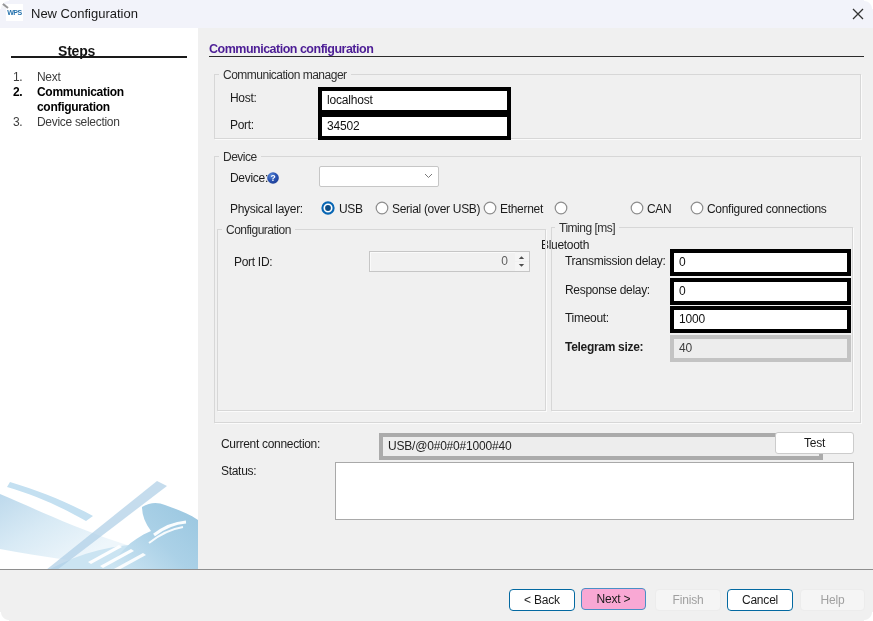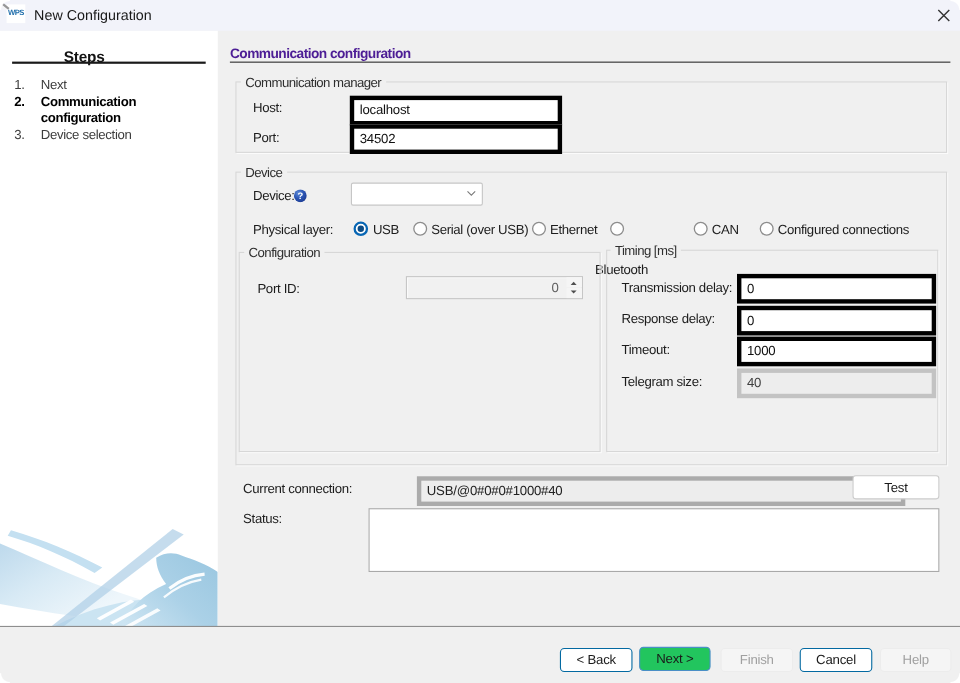--- a/index.html
+++ b/index.html
@@ -141,33 +141,33 @@
 </div>
 
 <div class="grp" style="left:551px;top:227px;width:300px;height:182px;"></div>
 <div class="grplbl" style="left:555px;top:221px;">Timing [ms]</div>
 <div class="abs lbl" style="left:565px;top:254px;">Transmission delay:</div>
 <div class="inp" style="left:670px;top:249px;width:168px;height:19px;">0</div>
 <div class="abs lbl" style="left:565px;top:283px;">Response delay:</div>
 <div class="inp" style="left:670px;top:278px;width:168px;height:19px;">0</div>
 <div class="abs lbl" style="left:565px;top:311px;">Timeout:</div>
 <div class="inp" style="left:670px;top:306px;width:168px;height:19px;">1000</div>
-<div class="abs lbl" style="left:565px;top:340px;">Telegram size:</div>
+<div class="abs lbl" style="left:565px;top:340px;font-weight:bold;">Telegram size:</div>
 <div class="inp dis" style="left:670px;top:335px;width:168px;height:19px;color:#3f3f3f;">40</div>
 
 <div class="abs lbl" style="left:221px;top:437px;">Current connection:</div>
 <div class="inp dis" style="left:335px;top:433px;width:431px;height:19px;color:#222;border-color:#ababab;margin-left:44px;">USB/@0#0#0#1000#40</div>
 <div class="btn" style="left:775px;top:432px;width:77px;height:20px;line-height:20px;border-color:#cccccc;border-radius:3px;">Test</div>
 <div class="abs lbl" style="left:221px;top:464px;">Status:</div>
 <div class="abs" style="left:335px;top:462px;width:517px;height:56px;background:#fff;border:1px solid #a9a9a9;"></div>
 
 <div class="abs" style="left:0;top:569px;width:873px;height:1.3px;background:#8e8e8e;"></div>
 <div class="abs" style="left:0;top:571px;width:873px;height:50px;background:#f0f0f0;"></div>
 <div class="btn" style="left:509px;top:589px;width:64px;height:20px;line-height:20px;">&lt; Back</div>
-<div class="btn" style="left:581px;top:588px;width:63px;height:20px;line-height:20px;background:#22c55e;border:1.5px solid #4a8fc6;">Next &gt;</div>
+<div class="btn" style="left:581px;top:588px;width:63px;height:20px;line-height:20px;background:#f9a8d4;border:1.5px solid #4a8fc6;">Next &gt;</div>
 <div class="btn dis" style="left:655px;top:589px;width:64px;height:20px;line-height:20px;">Finish</div>
 <div class="btn" style="left:727px;top:589px;width:64px;height:20px;line-height:20px;">Cancel</div>
 <div class="btn dis" style="left:800px;top:589px;width:63px;height:20px;line-height:20px;">Help</div>
 
 <div class="abs" style="left:0;top:0;width:9px;height:9px;background:radial-gradient(circle at 9px 9px, rgba(0,0,0,0) 7.5px, #ffffff 8.5px);"></div>
 <div class="abs" style="right:0;top:0;width:9px;height:9px;background:radial-gradient(circle at 0 9px, rgba(0,0,0,0) 7.5px, #ffffff 8.5px);"></div>
 <div class="abs" style="left:0;bottom:0;width:9px;height:9px;background:radial-gradient(circle at 9px 0, rgba(0,0,0,0) 7.5px, #ffffff 8.5px);"></div>
 <div class="abs" style="right:0;bottom:0;width:9px;height:9px;background:radial-gradient(circle at 0 0, rgba(0,0,0,0) 7.5px, #ffffff 8.5px);"></div>
 
 </body></html>

